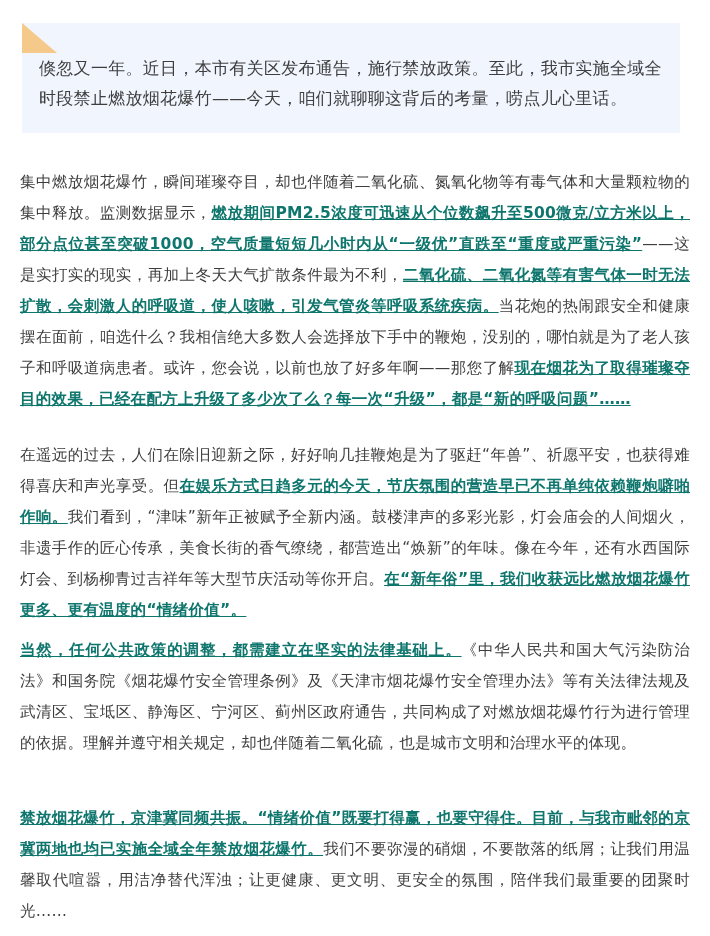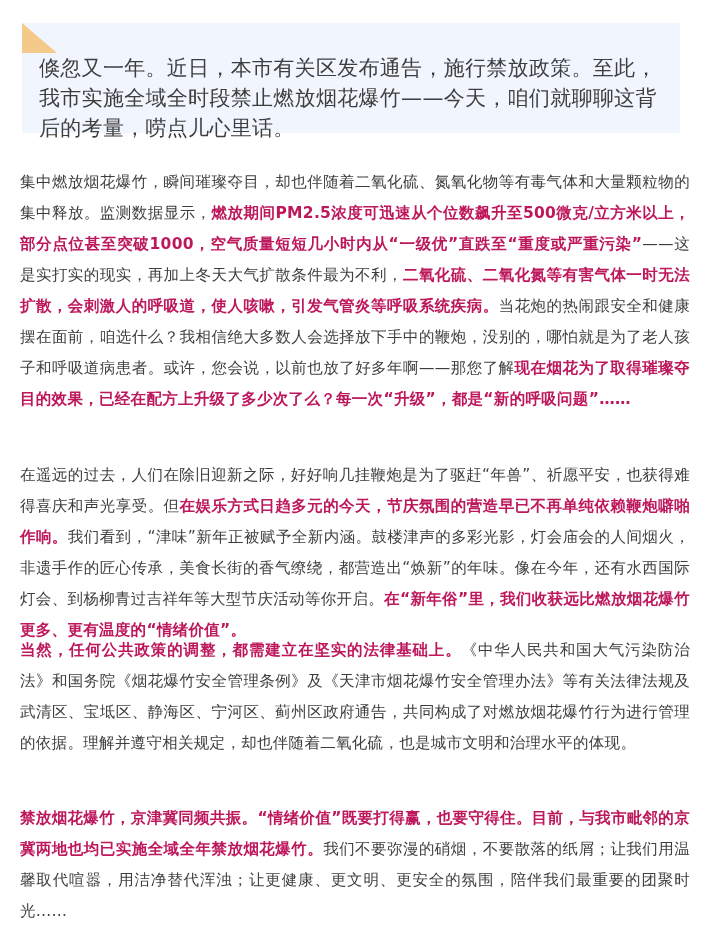--- a/index.html
+++ b/index.html
@@ -1,37 +1,37 @@
 <!DOCTYPE html>
 <html><head>
 <meta charset="utf-8">
 <style>
   html, body { margin:0; padding:0; background:#ffffff; }
   body { width:710px; height:936px; position:relative; overflow:hidden;
          font-family:"DejaVu Sans","Liberation Sans",sans-serif; color:#3e3e3e; }
   .intro-box { position:absolute; left:22px; top:23px; width:658px; height:110px; background:#f1f5fe; }
   .corner { position:absolute; left:0; top:0; width:0; height:0;
             border-left:35px solid #f4c98a; border-top:30px solid transparent; }
-  .intro-text { position:absolute; left:17px; top:30px; width:630px; font-size:21px; line-height:30px; letter-spacing:0.3px; }
+  .intro-text { position:absolute; left:17px; top:30px; width:630px; font-size:17px; line-height:30px; letter-spacing:0.3px; }
   .para { position:absolute; left:20px; width:670px; font-size:15.5px; line-height:31px; text-align:justify; letter-spacing:0.3px; }
-  .hl { color:#be185d; font-weight:bold; }
+  .hl { color:#0f766e; font-weight:bold;text-decoration:underline; }
 </style>
 </head>
 <body>
 
 <div class="intro-box">
   <div class="corner"></div>
   <div class="intro-text">倏忽又一年。近日，本市有关区发布通告，施行禁放政策。至此，我市实施全域全时段禁止燃放烟花爆竹——今天，咱们就聊聊这背后的考量，唠点儿心里话。</div>
 </div>
 
 <div class="para" style="top:167px">
   <span>集中燃放烟花爆竹，瞬间璀璨夺目，却也伴随着二氧化硫、氮氧化物等有毒气体和大量颗粒物的集中释放。监测数据显示，</span><span class="hl">燃放期间PM2.5浓度可迅速从个位数飙升至500微克/立方米以上，部分点位甚至突破1000，空气质量短短几小时内从“一级优”直跌至“重度或严重污染”</span><span>——这是实打实的现实，再加上冬天大气扩散条件最为不利，</span><span class="hl">二氧化硫、二氧化氮等有害气体一时无法扩散，会刺激人的呼吸道，使人咳嗽，引发气管炎等呼吸系统疾病。</span><span>当花炮的热闹跟安全和健康摆在面前，咱选什么？我相信绝大多数人会选择放下手中的鞭炮，没别的，哪怕就是为了老人孩子和呼吸道病患者。或许，您会说，以前也放了好多年啊——那您了解</span><span class="hl">现在烟花为了取得璀璨夺目的效果，已经在配方上升级了多少次了么？每一次“升级”，都是“新的呼吸问题”……</span>
 </div>
 
-<div class="para" style="top:460px">
+<div class="para" style="top:440px">
   <span>在遥远的过去，人们在除旧迎新之际，好好响几挂鞭炮是为了驱赶“年兽”、祈愿平安，也获得难得喜庆和声光享受。但</span><span class="hl">在娱乐方式日趋多元的今天，节庆氛围的营造早已不再单纯依赖鞭炮噼啪作响。</span><span>我们看到，“津味”新年正被赋予全新内涵。鼓楼津声的多彩光影，灯会庙会的人间烟火，非遗手作的匠心传承，美食长街的香气缭绕，都营造出“焕新”的年味。像在今年，还有水西国际灯会、到杨柳青过吉祥年等大型节庆活动等你开启。</span><span class="hl">在“新年俗”里，我们收获远比燃放烟花爆竹更多、更有温度的“情绪价值”。</span>
 </div>
 
 <div class="para" style="top:635px">
   <span class="hl">当然，任何公共政策的调整，都需建立在坚实的法律基础上。</span><span>《中华人民共和国大气污染防治法》和国务院《烟花爆竹安全管理条例》及《天津市烟花爆竹安全管理办法》等有关法律法规及武清区、宝坻区、静海区、宁河区、蓟州区政府通告，共同构成了对燃放烟花爆竹行为进行管理的依据。理解并遵守相关规定，却也伴随着二氧化硫，也是城市文明和治理水平的体现。</span>
 </div>
 
 <div class="para" style="top:803px">
   <span class="hl">禁放烟花爆竹，京津冀同频共振。“情绪价值”既要打得赢，也要守得住。目前，与我市毗邻的京冀两地也均已实施全域全年禁放烟花爆竹。</span><span>我们不要弥漫的硝烟，不要散落的纸屑；让我们用温馨取代喧嚣，用洁净替代浑浊；让更健康、更文明、更安全的氛围，陪伴我们最重要的团聚时光……</span>
 </div>

